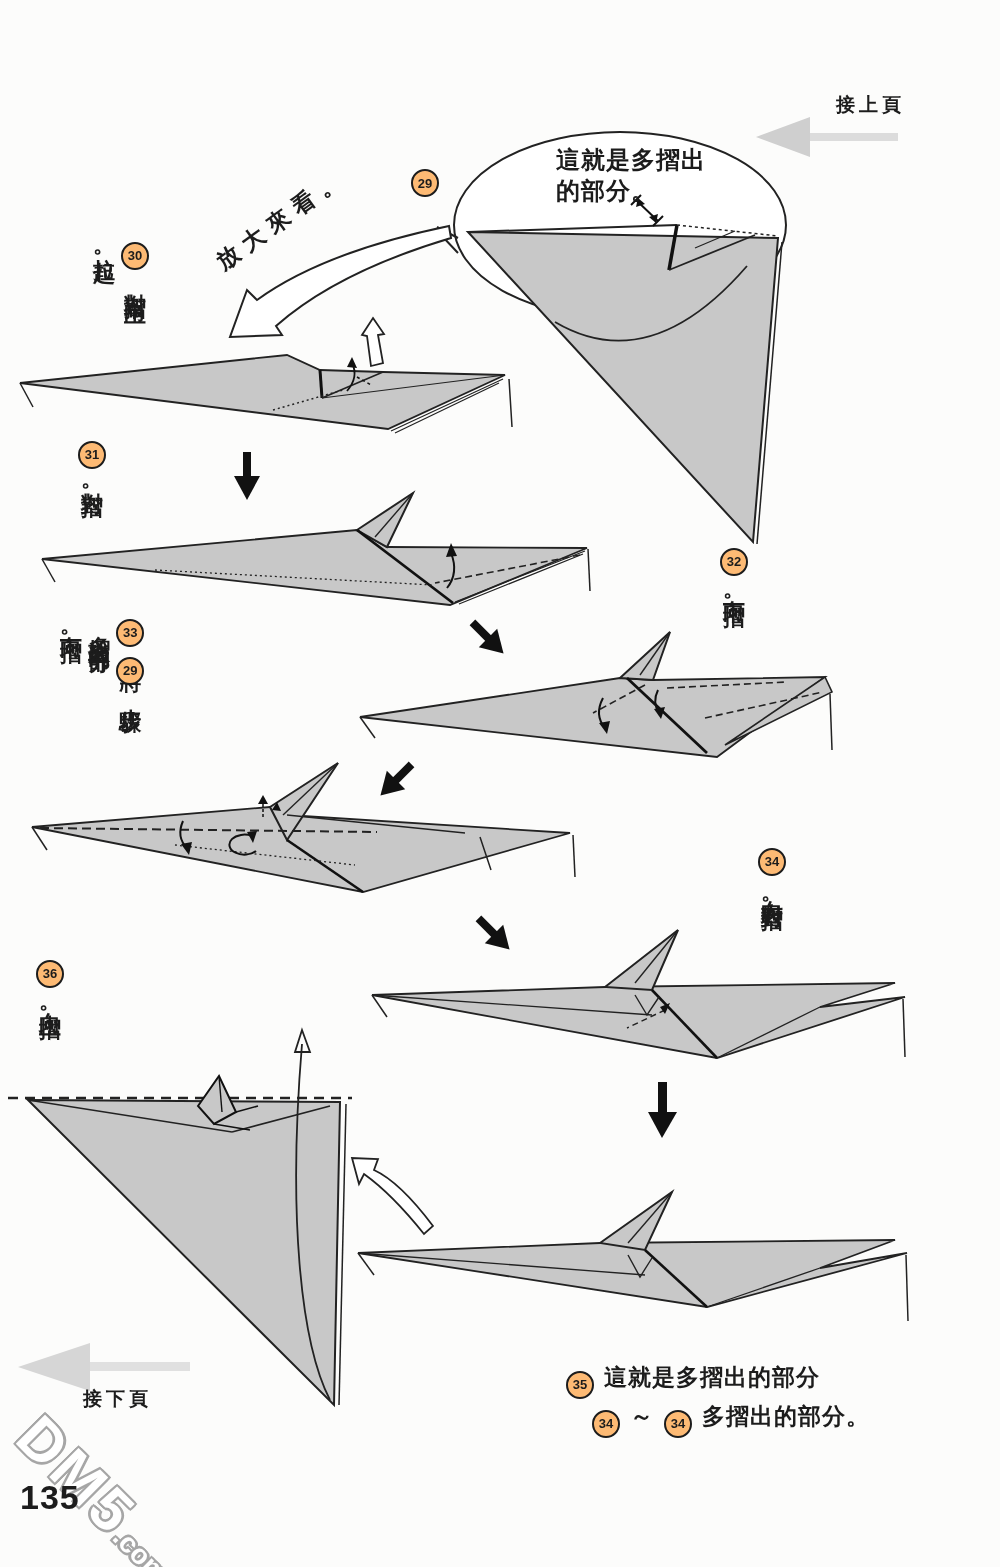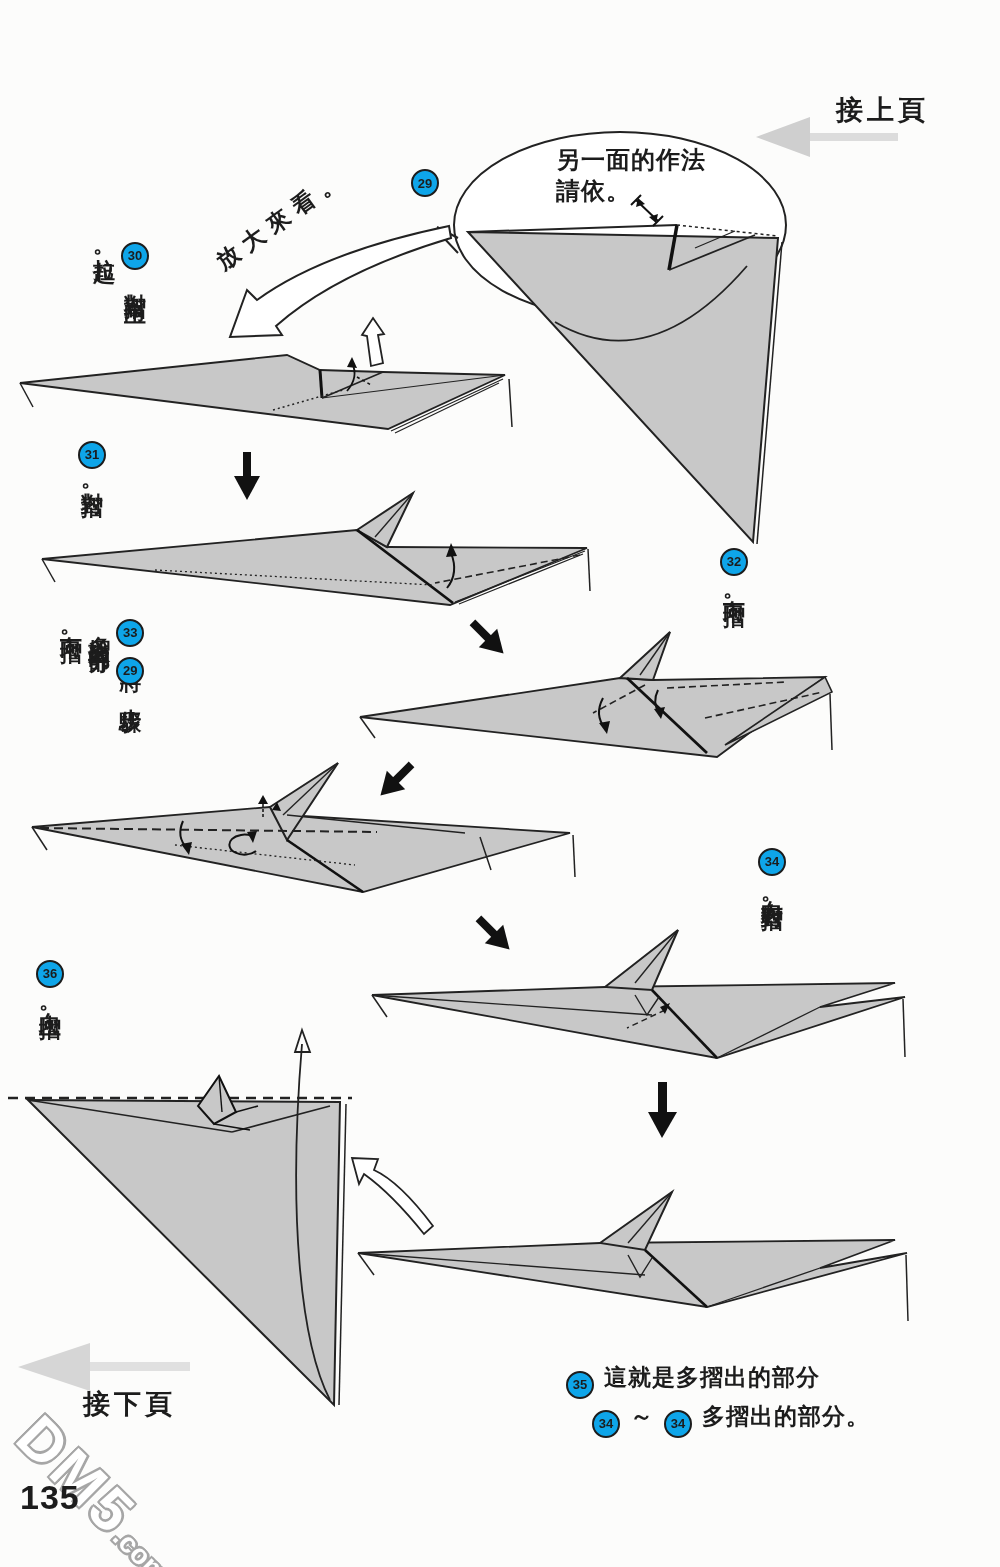--- a/index.html
+++ b/index.html
@@ -5,30 +5,30 @@
   html,body{margin:0;padding:0;background:#e8e8e8;}
   #page{position:relative;width:1000px;height:1567px;background:#fcfcfb;overflow:hidden;
         font-family:"Liberation Sans","DejaVu Sans",sans-serif;color:#1c1c1c;}
   .abs{position:absolute;}
   svg{display:block;}
   .vlabel{position:absolute;display:flex;flex-direction:row-reverse;gap:5px;font-weight:bold;}
   .vcol{writing-mode:vertical-rl;text-orientation:mixed;font-size:22px;line-height:1.05;
         letter-spacing:3px;white-space:nowrap;}
   .cnum{writing-mode:horizontal-tb;display:inline-flex;align-items:center;justify-content:center;
         width:24px;height:24px;border:2px solid #1c1c1c;border-radius:50%;
-        font-size:13px;font-weight:bold;letter-spacing:0;margin:1px 0 6px 0;background:#0ea5e9;}
+        font-size:13px;font-weight:bold;letter-spacing:0;margin:1px 0 6px 0;background:#fdba74;}
   .cnum.inline{margin:0 10px;vertical-align:-4px;}
   .balloon-text{position:absolute;width:152px;font-size:24px;font-weight:bold;
         line-height:1.3;letter-spacing:1px;}
   .zoomnote{position:absolute;font-size:23px;font-weight:bold;letter-spacing:8px;
         transform:rotate(-36deg);transform-origin:left top;white-space:nowrap;}
   .h35{position:absolute;font-size:23px;font-weight:bold;letter-spacing:1px;line-height:1.55;}
   .h35 .indent{padding-left:26px;}
   .pagenum{position:absolute;font-size:34px;font-weight:bold;letter-spacing:1px;}
-  .contlabel{position:absolute;font-size:27px;font-weight:bold;letter-spacing:4px;}
+  .contlabel{position:absolute;font-size:19px;font-weight:bold;letter-spacing:4px;}
   .watermark{position:absolute;transform:rotate(45deg);transform-origin:left top;
         white-space:nowrap;color:#ffffff;
         text-shadow:-2px -2px 0 #a6a6a6,2px -2px 0 #a6a6a6,-2px 2px 0 #a6a6a6,2px 2px 0 #a6a6a6,
                     0 -2px 0 #a6a6a6,0 2px 0 #a6a6a6,-2px 0 0 #a6a6a6,2px 0 0 #a6a6a6;}
   .wm-main{font-size:60px;font-weight:bold;letter-spacing:4px;}
   .wm-suffix{font-size:28px;font-weight:bold;}
 </style>
 </head>
 <body>
 
@@ -57,21 +57,21 @@
     <path d="M360,234 Q455,290 552,178" fill="none" stroke="#222" stroke-width="1.8"></path>
 
     <line x1="441" y1="112" x2="463" y2="133" stroke="#111" stroke-width="2"></line>
     <line x1="436" y1="117" x2="446" y2="107" stroke="#111" stroke-width="2"></line>
     <line x1="458" y1="138" x2="468" y2="128" stroke="#111" stroke-width="2"></line>
     <polygon points="443,110 450,116 441,119" fill="#111"></polygon>
     <polygon points="461,135 454,129 463,126" fill="#111"></polygon>
   </svg>
 
   <span class="cnum abs" style="left:411px;top:168px">29</span>
-  <div class="balloon-text" style="left:556px;top:144px">另一面的作法請依。</div>
+  <div class="balloon-text" style="left:556px;top:144px">這就是多摺出的部分。</div>
   <div class="zoomnote" style="left:210px;top:252px">放大來看。</div>
 
   <div class="vlabel" style="left:93px;top:241px">
     <div class="vcol"><span class="cnum">30</span><span>對摺向上</span></div>
     <div class="vcol"><span>拉起。</span></div>
   </div>
 
   <svg class="abs" style="left:15px;top:315px" width="510" height="126" viewBox="0 0 510 126">
     <polygon points="5,68 272,40 305,55 368,57 490,60 373,114" fill="#c8c8c8" stroke="#222" stroke-width="1.8"></polygon>
     <line x1="305" y1="55" x2="307" y2="83" stroke="#111" stroke-width="3"></line>

